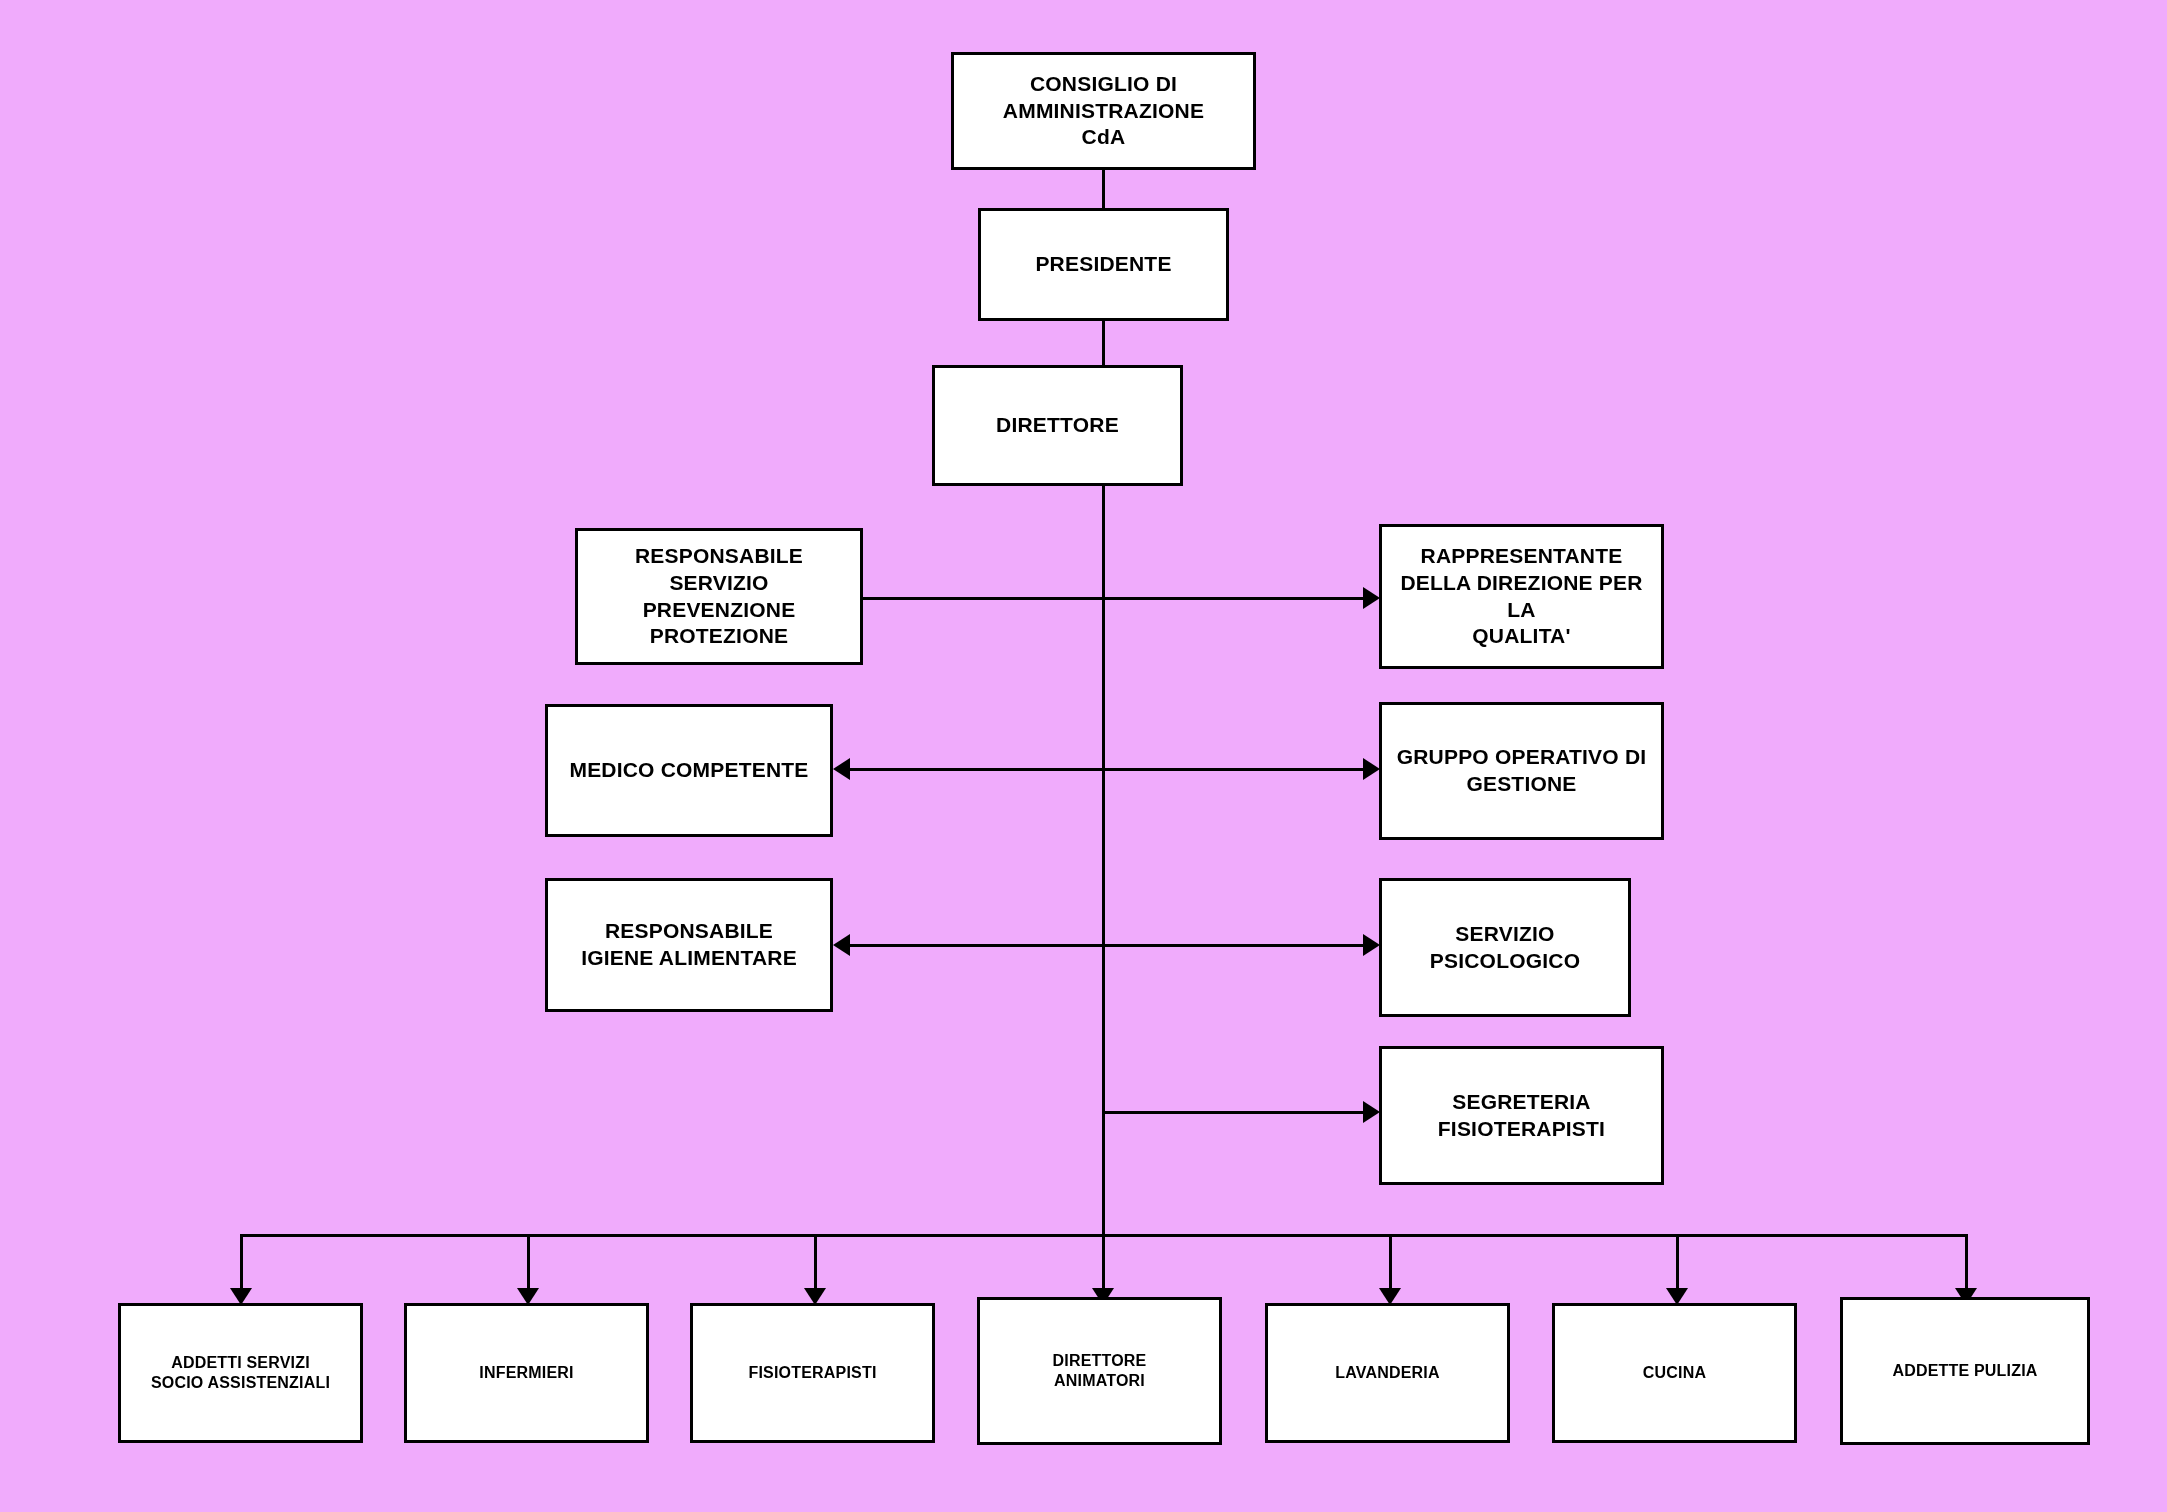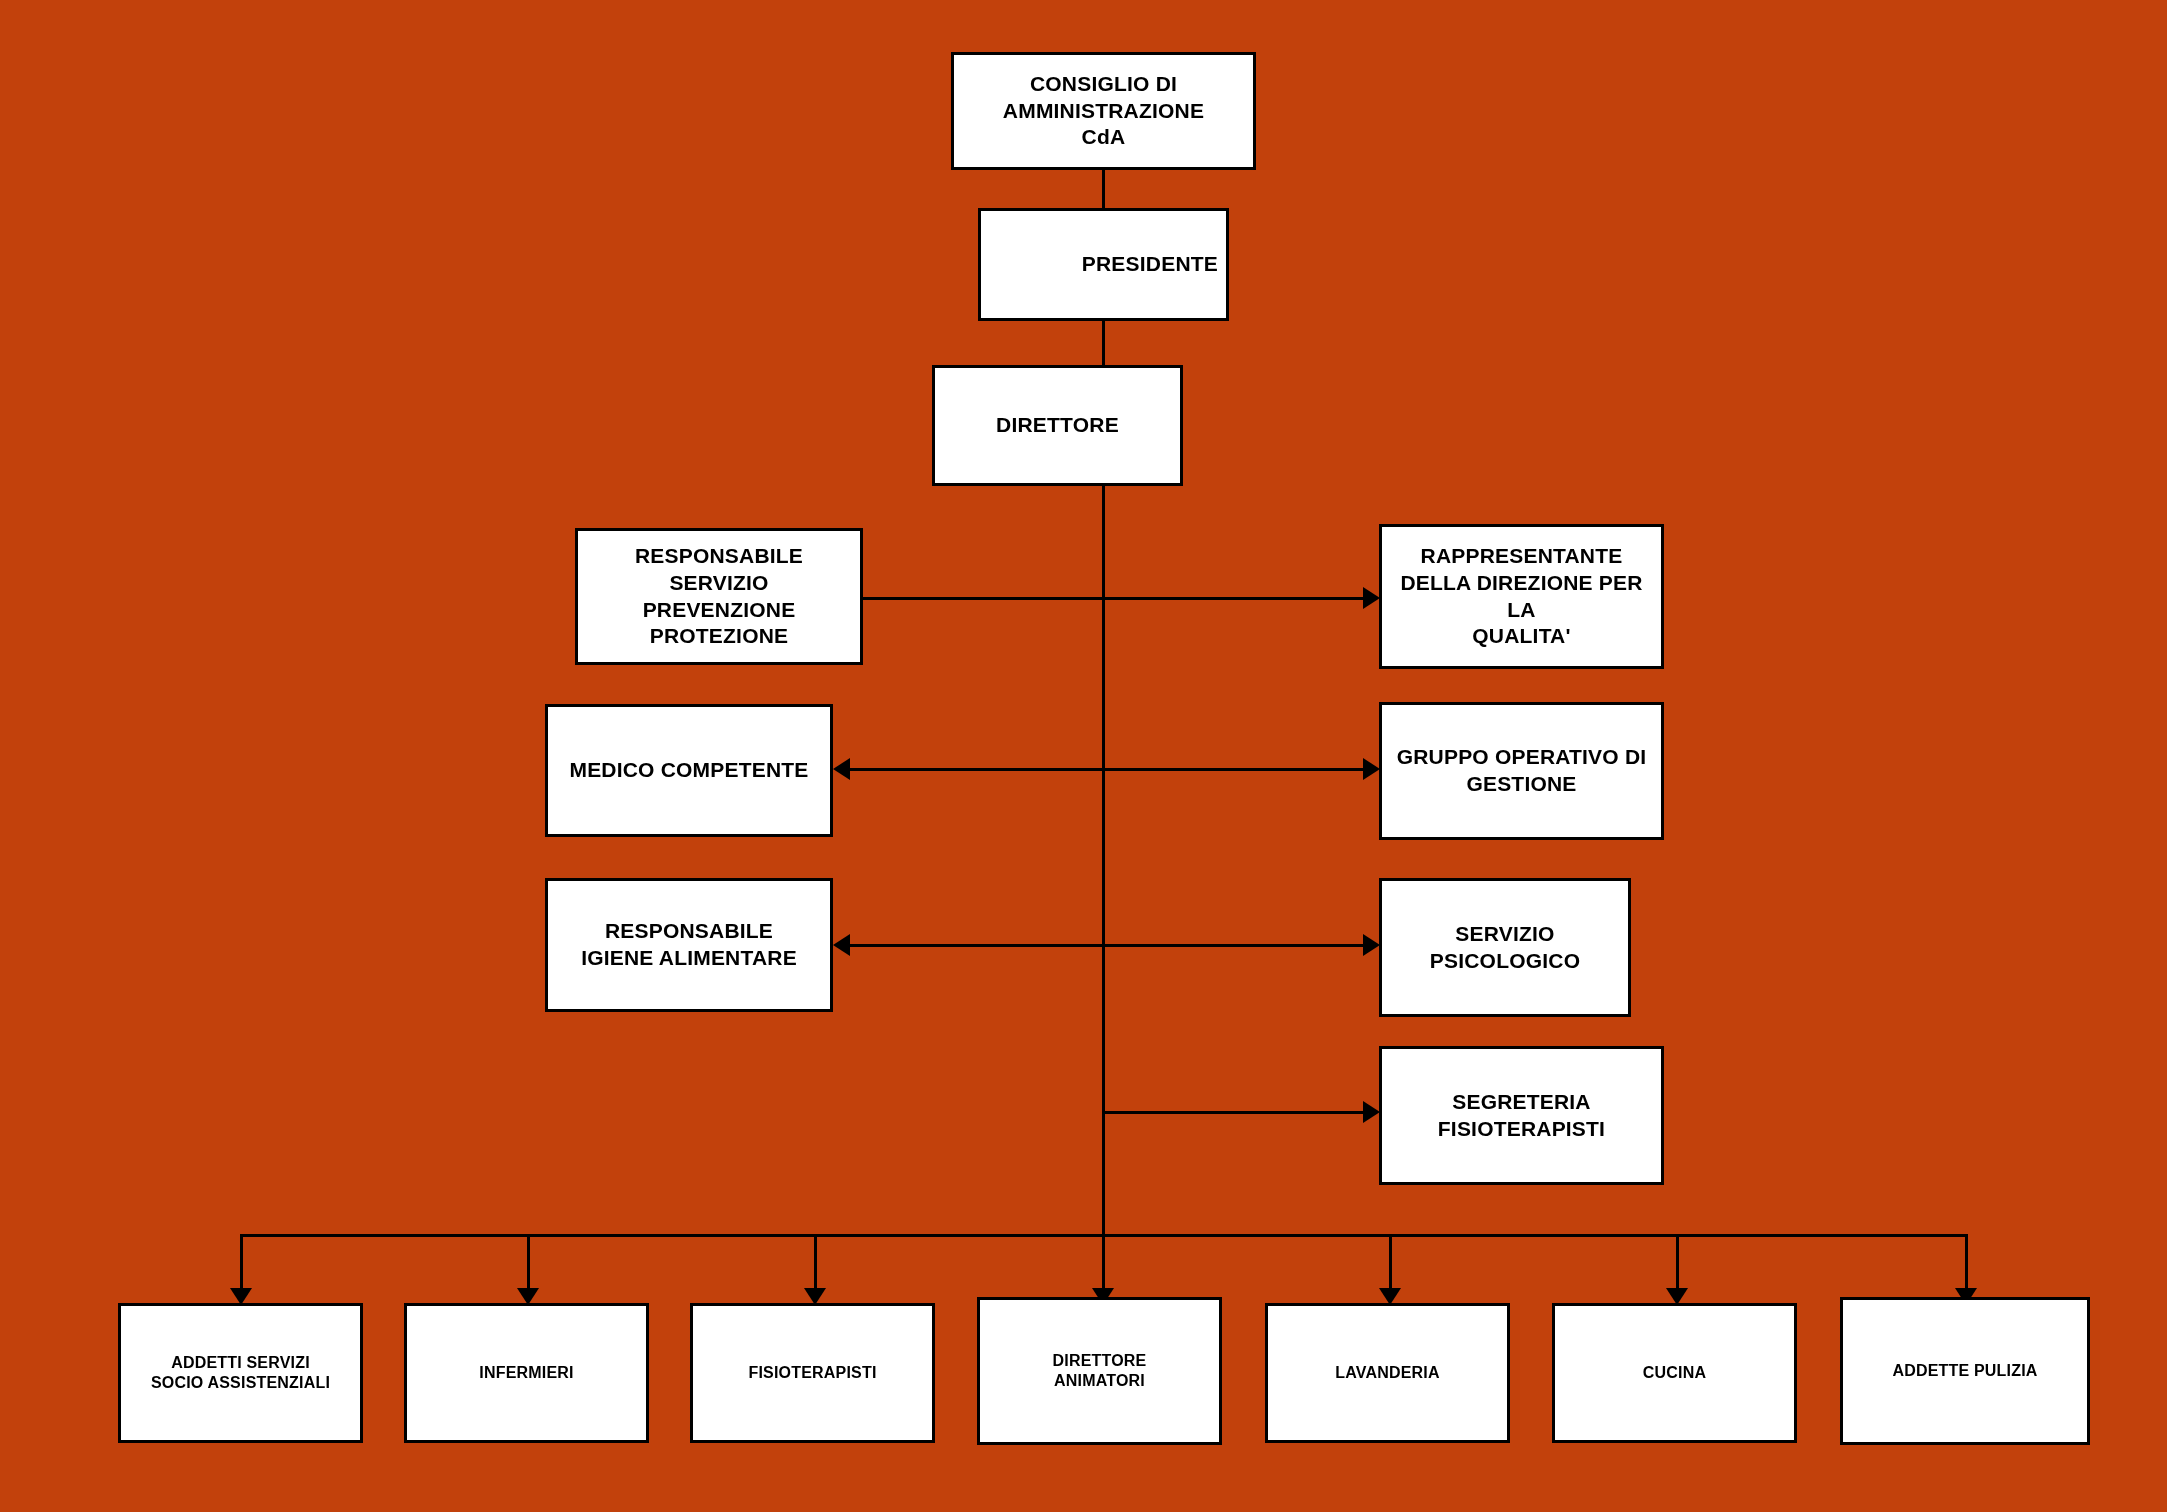--- a/index.html
+++ b/index.html
@@ -7,21 +7,21 @@
     padding: 0;
     background: #ffffff;
   }
   body {
     font-family: "Liberation Sans", sans-serif;
   }
   #chart-root {
     position: relative;
     width: 2167px;
     height: 1512px;
-    background: #c2410c;
+    background: #f0abfc;
     overflow: hidden;
   }
   .node {
     position: absolute;
     box-sizing: border-box;
     border: 3px solid #000000;
     background: #ffffff;
     display: flex;
     align-items: center;
     justify-content: center;
@@ -79,21 +79,21 @@
 <div id="chart-root">
 
   <div class="node n-top" style="left:951px; top:52px; width:305px; height:118px;">
     <span class="label">CONSIGLIO DI
 AMMINISTRAZIONE
 CdA</span>
   </div>
 
   <div class="conn vline" style="left:1102px; top:170px; height:38px;"></div>
 
-  <div class="node n-mid" style="left:978px; top:208px; width:251px; height:113px;justify-content:flex-end;">
+  <div class="node n-mid" style="left:978px; top:208px; width:251px; height:113px;">
     <span class="label">PRESIDENTE</span>
   </div>
 
   <div class="conn vline" style="left:1102px; top:321px; height:44px;"></div>
 
   <div class="node n-mid" style="left:932px; top:365px; width:251px; height:121px;">
     <span class="label">DIRETTORE</span>
   </div>
 
   <div class="conn vline" style="left:1102px; top:486px; height:811px;"></div>

